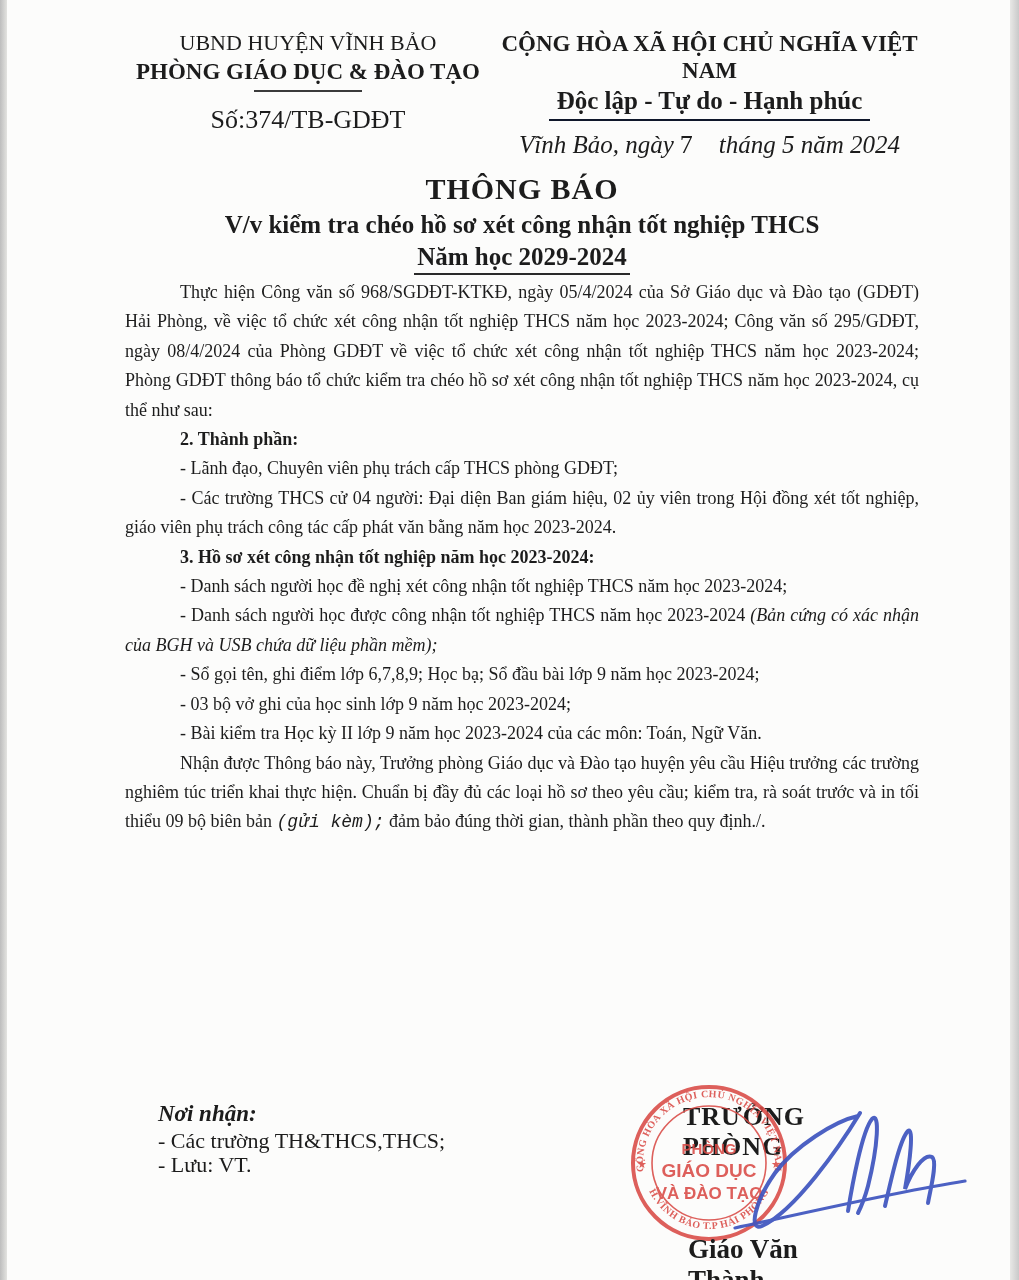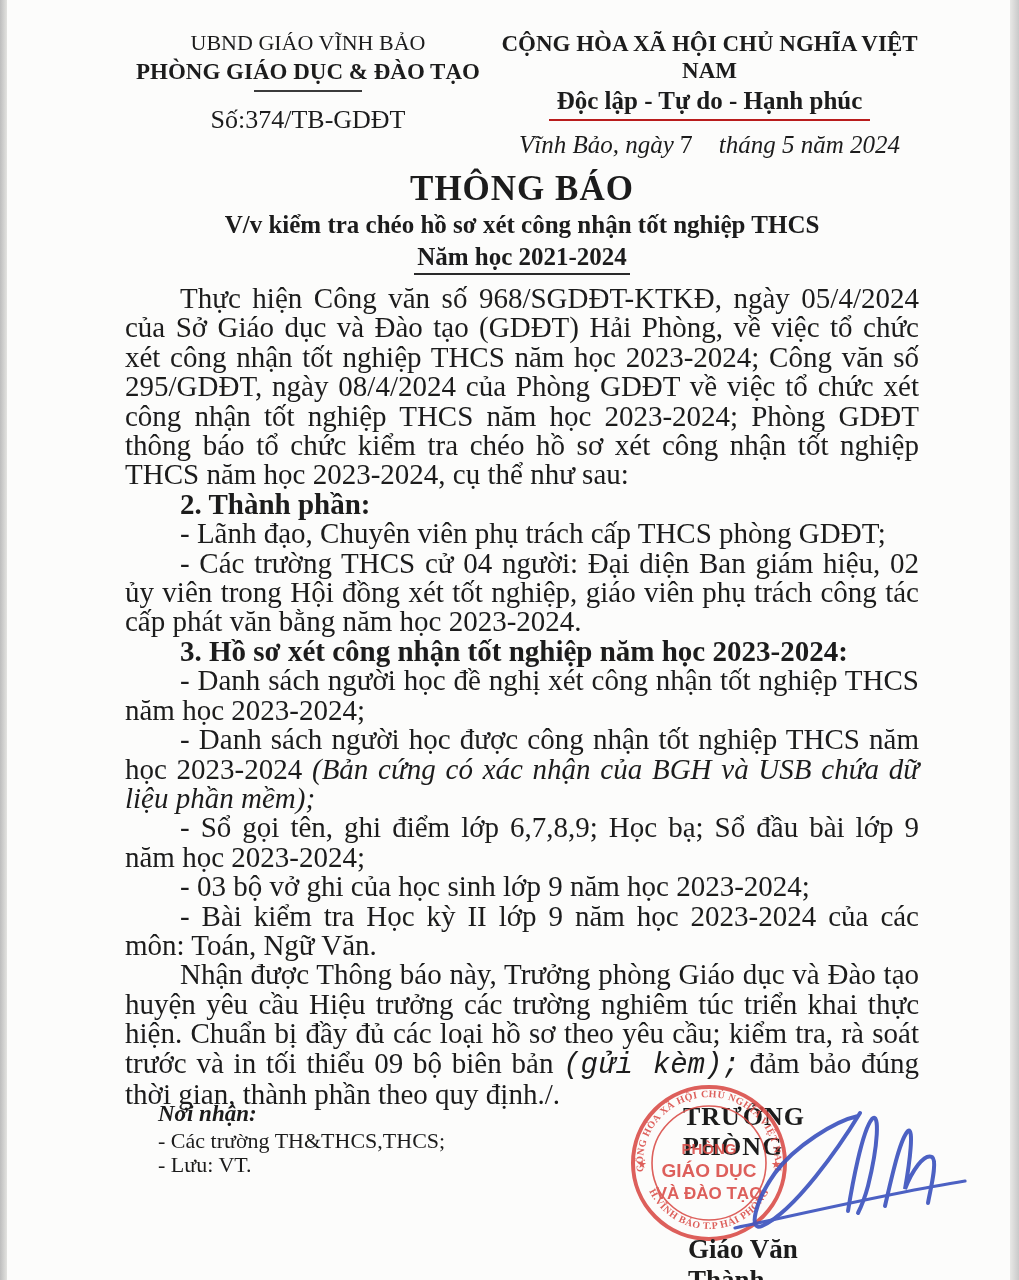--- a/index.html
+++ b/index.html
@@ -20,33 +20,33 @@
   
   .header{display:flex;padding-top:30px;}
   .header-left{width:360px;margin-left:128px;text-align:center;}
   .org-parent{font-size:22px;line-height:26px;}
   .org-name{font-size:23px;font-weight:bold;line-height:28px;margin-top:2px;}
   .rule-left{width:108px;height:2px;background:#3b3b3b;margin:4px auto 0;}
   .doc-number{font-size:26px;margin-top:13px;}
   .header-right{flex:1;text-align:center;margin-right:88px;}
   .country{font-size:23px;font-weight:bold;line-height:27px;}
   .motto{display:inline-block;font-size:25px;font-weight:bold;line-height:29px;
-    border-bottom:2px solid #b91c1c;padding:0 8px 4px;margin-top:2px;}
+    border-bottom:2px solid #0f172a;padding:0 8px 4px;margin-top:2px;}
   .date-line{font-size:25px;font-style:italic;margin-top:9px;}
   .date-day{font-style:normal;font-size:26px;margin:0 26px 0 6px;}
 
   
   .title-block{text-align:center;margin:12px 100px 0 125px;}
-  .doc-type{font-size:35px;font-weight:bold;line-height:34px;letter-spacing:1px;}
+  .doc-type{font-size:30px;font-weight:bold;line-height:34px;letter-spacing:1px;}
   .subject{font-size:25px;font-weight:bold;line-height:31px;margin-top:3px;}
   .school-year{display:inline-block;font-size:25px;font-weight:bold;line-height:29px;
     border-bottom:2.5px solid #2a2a2a;padding:0 3px 2px;margin-top:2px;}
 
   
-  .body-text{margin:9px 100px 0 125px;font-size:29px;line-height:29.4px;text-align:justify;}
+  .body-text{margin:3px 100px 0 125px;font-size:18px;line-height:29.4px;text-align:justify;}
   .body-text p{margin:0;text-indent:55px;}
   .b{font-weight:bold;}
   .bi{font-weight:normal;font-style:italic;}
   .i{font-style:italic;font-family:Liberation Mono, monospace;}
 
   
   .footer{position:absolute;left:0;top:1088px;width:848px;height:228px;}
   .recipients{position:absolute;left:158px;top:14px;font-size:22px;line-height:24.5px;}
   .recipients-label{font-weight:bold;font-style:italic;font-size:23px;margin-bottom:2px;}
   .signer-title{position:absolute;left:683px;top:14px;font-size:26px;font-weight:bold;
@@ -57,38 +57,38 @@
 </style>
 </head>
 <body>
 
 <div class="page">
   <div class="edge-left"></div>
   <div class="edge-right"></div>
 
   <div class="header">
     <div class="header-left">
-      <div class="org-parent">UBND GIÁO VĨNH BẢO</div>
+      <div class="org-parent">UBND HUYỆN VĨNH BẢO</div>
       <div class="org-name">PHÒNG GIÁO DỤC &amp; ĐÀO TẠO</div>
       <div class="rule-left"></div>
       <div class="doc-number">Số:374/TB-GDĐT</div>
     </div>
     <div class="header-right">
       <div class="country">CỘNG HÒA XÃ HỘI CHỦ NGHĨA VIỆT NAM</div>
       <div><span class="motto">Độc lập - Tự do - Hạnh phúc</span></div>
       <div class="date-line">
         <span>Vĩnh Bảo, ngày</span><span class="date-day">7</span><span>tháng 5 năm 2024</span>
       </div>
     </div>
   </div>
 
   <div class="title-block">
     <div class="doc-type">THÔNG BÁO</div>
     <div class="subject">V/v kiểm tra chéo hồ sơ xét công nhận tốt nghiệp THCS</div>
-    <div><span class="school-year">Năm học 2021-2024</span></div>
+    <div><span class="school-year">Năm học 2029-2024</span></div>
   </div>
 
   <div class="body-text">
     <p>Thực hiện Công văn số 968/SGDĐT-KTKĐ, ngày 05/4/2024 của Sở Giáo dục và Đào tạo (GDĐT) Hải Phòng, về việc tổ chức xét công nhận tốt nghiệp THCS năm học 2023-2024; Công văn số 295/GDĐT, ngày 08/4/2024 của Phòng GDĐT về việc tổ chức xét công nhận tốt nghiệp THCS năm học 2023-2024; Phòng GDĐT thông báo tổ chức kiểm tra chéo hồ sơ xét công nhận tốt nghiệp THCS năm học 2023-2024, cụ thể như sau:</p>
     <p class="b">2. Thành phần:</p>
     <p>- Lãnh đạo, Chuyên viên phụ trách cấp THCS phòng GDĐT;</p>
     <p>- Các trường THCS cử 04 người: Đại diện Ban giám hiệu, 02 ủy viên trong Hội đồng xét tốt nghiệp, giáo viên phụ trách công tác cấp phát văn bằng năm học 2023-2024.</p>
     <p class="b">3. Hồ sơ xét công nhận tốt nghiệp năm học 2023-2024:</p>
     <p>- Danh sách người học đề nghị xét công nhận tốt nghiệp THCS năm học 2023-2024;</p>
     <p><span>- Danh sách người học được công nhận tốt nghiệp THCS năm học 2023-2024 </span><span class="bi">(Bản cứng có xác nhận của BGH và USB chứa dữ liệu phần mềm);</span></p>

